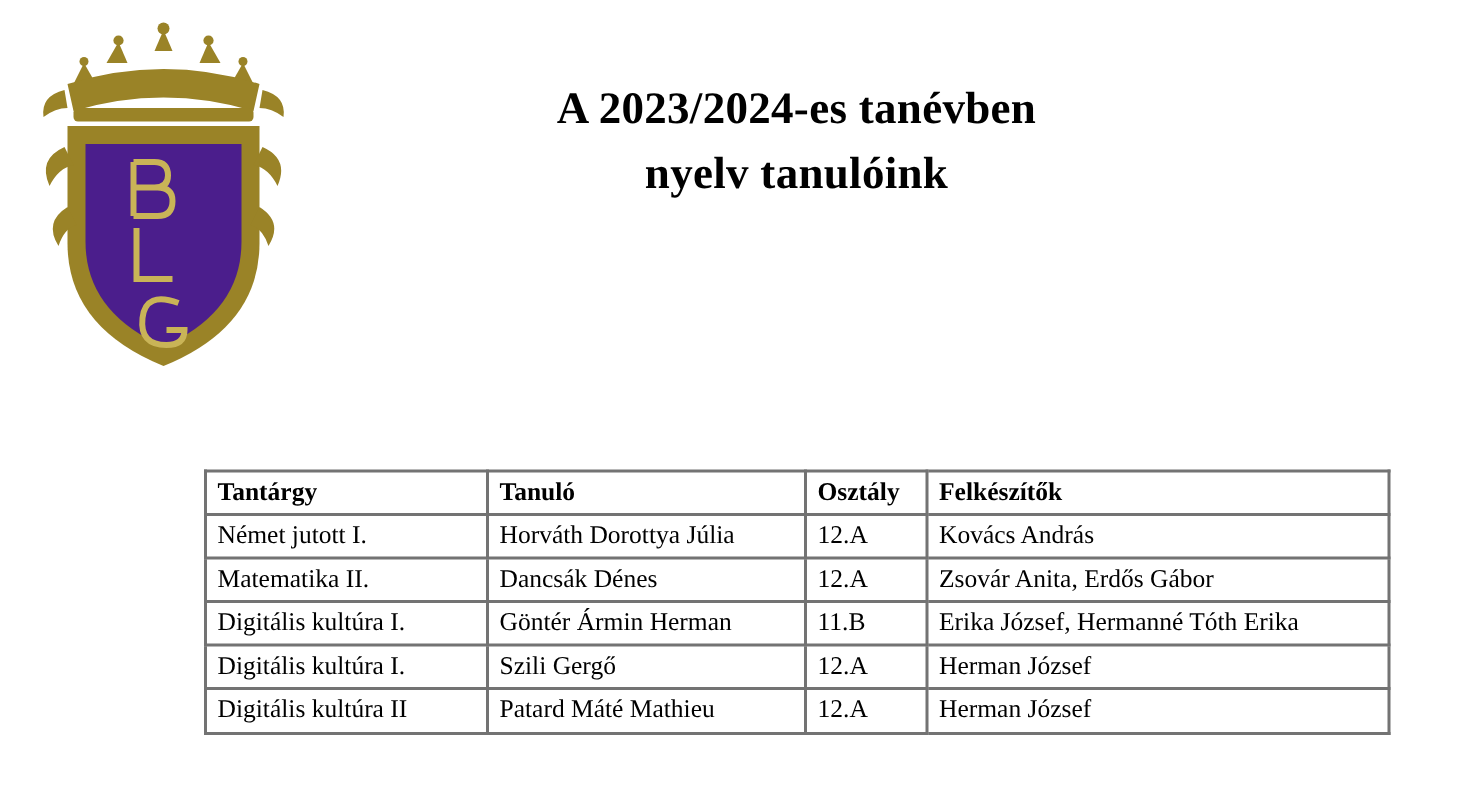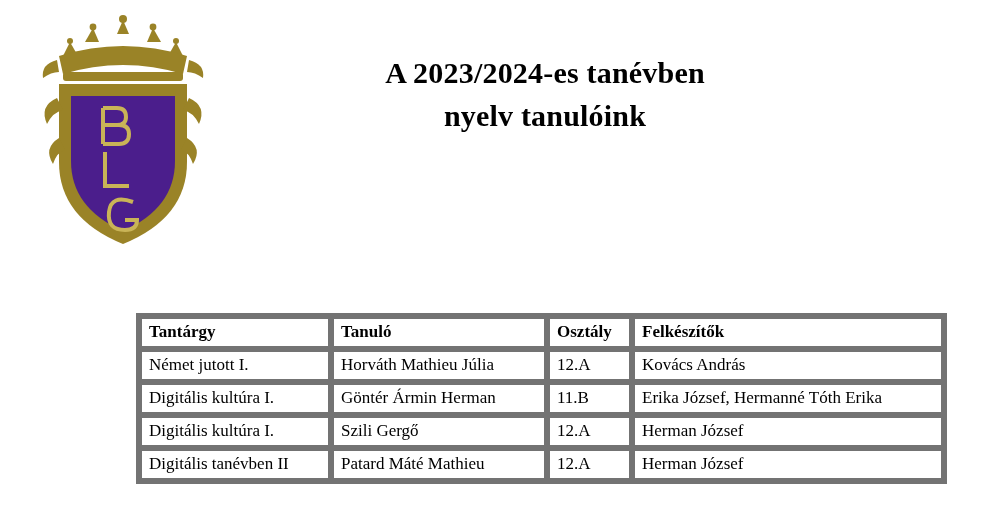--- a/index.html
+++ b/index.html
@@ -13,21 +13,21 @@
     font-family: "Liberation Serif", serif;
     color: #000000;
     overflow: hidden;
     position: relative;
   }
 
   
   .header {
     position: absolute;
     top: 0;
-    left: 15px;
+    left: 1px;
     width: 857px;
     height: 265px;
   }
 
   .crest {
     position: absolute;
     left: 18px;
     top: 12px;
     width: 180px;
     height: 240px;
@@ -54,21 +54,21 @@
     position: absolute;
     left: 136px;
     top: 313px;
   }
   table.results {
     border-collapse: collapse;
     font-size: 17px;
   }
   table.results th,
   table.results td {
-    border: 6px solid #737373;
+    border: 2px solid #737373;
     padding: 2px 7px 3px 7px;
     text-align: left;
     vertical-align: middle;
     line-height: 1.3;
     white-space: nowrap;
     height: 22px;
     margin-top: 48px;
   }
   table.results th {
     font-weight: bold;
@@ -142,37 +142,43 @@
       <tr>
         <th class="col-subject">Tantárgy</th>
         <th class="col-student">Tanuló</th>
         <th class="col-class">Osztály</th>
         <th class="col-prep">Felkészítők</th>
       </tr>
     </thead>
     <tbody>
       <tr>
         <td>Német jutott I.</td>
-        <td>Horváth Mathieu Júlia</td>
+        <td>Horváth Dorottya Júlia</td>
         <td>12.A</td>
         <td>Kovács András</td>
+      </tr>
+      <tr>
+        <td>Matematika II.</td>
+        <td>Dancsák Dénes</td>
+        <td>12.A</td>
+        <td>Zsovár Anita, Erdős Gábor</td>
       </tr>
       <tr>
         <td>Digitális kultúra I.</td>
         <td>Göntér Ármin Herman</td>
         <td>11.B</td>
         <td>Erika József, Hermanné Tóth Erika</td>
       </tr>
       <tr>
         <td>Digitális kultúra I.</td>
         <td>Szili Gergő</td>
         <td>12.A</td>
         <td>Herman József</td>
       </tr>
       <tr>
-        <td>Digitális tanévben II</td>
+        <td>Digitális kultúra II</td>
         <td>Patard Máté Mathieu</td>
         <td>12.A</td>
         <td>Herman József</td>
       </tr>
     </tbody>
   </table>
 </div>
 
 </body></html>

